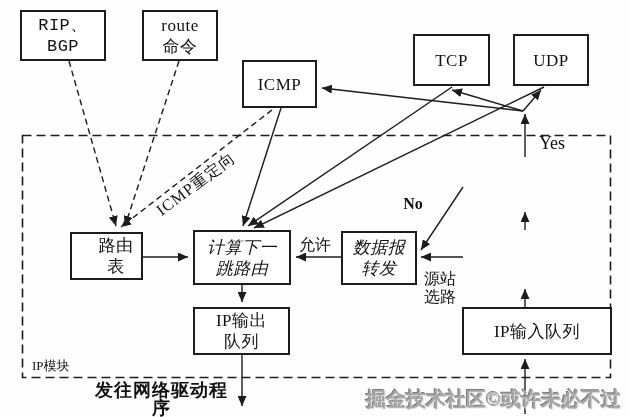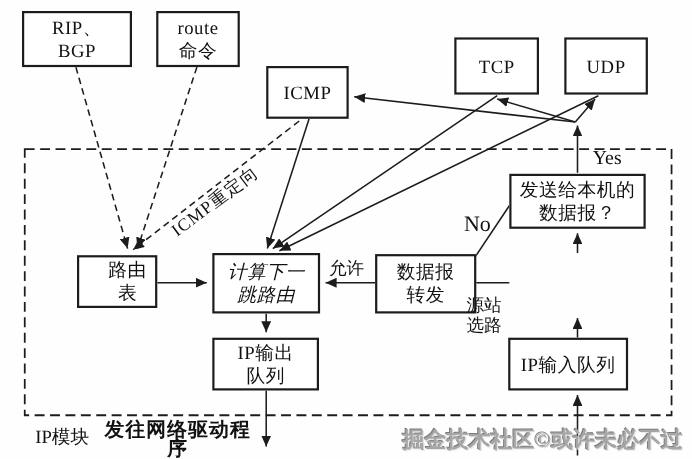--- a/index.html
+++ b/index.html
@@ -37,21 +37,21 @@
     line-height: 18px;
     text-align: center;
     white-space: pre-line;
   }
   #lbl-icmp-redirect {
     transform: rotate(-37deg);
     transform-origin: center center;
     font-size: 16px;
     letter-spacing: 1px;
   }
-  #lbl-ip-module { font-size: 17px; margin-top: 32px; }
+  #lbl-ip-module { font-size: 13px; }
   #lbl-to-driver { font-size: 18px; letter-spacing: 1px; font-weight: bold; }
   #watermark {
     position: absolute;
     left: 366px; top: 386px;
     width: 263px;
     font-size: 20px;
     font-weight: bold;
     letter-spacing: 0px;
     color: #a6a6a6;
     text-shadow: 1px 1px 0 #e8e8e8, -1px -1px 0 #7d7d7d;
@@ -97,43 +97,41 @@
 
     <line x1="463" y1="187" x2="421" y2="250" stroke="#1c1c1c" stroke-width="1.4" marker-end="url(#ah)"></line>
 
     <line x1="525" y1="230" x2="525" y2="212" stroke="#1c1c1c" stroke-width="1.4" marker-end="url(#ah)"></line>
 
     <line x1="525" y1="307" x2="525" y2="289" stroke="#1c1c1c" stroke-width="1.4" marker-end="url(#ah)"></line>
 
     <line x1="525" y1="414" x2="525" y2="359" stroke="#1c1c1c" stroke-width="1.4" marker-end="url(#ah)"></line>
   </svg>
 
-  <div class="node" style="left:20px; top:10px; width:100px; height:51px;">RIP、
+  <div class="node" style="left:20px; top:10px; width:86px; height:51px;font-family:Liberation Mono, monospace;">RIP、
 BGP</div>
   <div class="node" style="left:142px; top:10px; width:76px; height:51px;">route
 命令</div>
   <div class="node" style="left:242px; top:60px; width:75px; height:48px;">ICMP</div>
   <div class="node" style="left:413px; top:34px; width:77px; height:52px;">TCP</div>
   <div class="node" style="left:513px; top:34px; width:76px; height:52px;">UDP</div>
 
   <div class="node" style="left:70px; top:232px; width:73px; height:48px;padding-left:19px;">路由表</div>
   <div class="node" style="left:193px; top:230px; width:98px; height:55px;font-style:italic;">计算下一
 跳路由</div>
-  <div class="node" style="left:341px; top:231px; width:92px; height:54px;">数据报
+  <div class="node" style="left:341px; top:231px; width:76px; height:54px;font-style:italic;">数据报
 转发</div>
-  <div class="node" style="left:463px; top:158px; width:124px; height:50px;">发送给本机的
-数据报？</div>
   <div class="node" style="left:193px; top:307px; width:97px; height:48px;">IP输出
 队列</div>
-  <div class="node" style="left:462px; top:307px; width:109px; height:48px;">IP输入队列</div>
+  <div class="node" style="left:462px; top:307px; width:150px; height:48px;">IP输入队列</div>
 
   <div class="edge-label" id="lbl-icmp-redirect" style="left:142px; top:175px; width:108px;">ICMP重定向</div>
   <div class="edge-label" style="left:296px; top:236px; width:38px;">允许</div>
   <div class="edge-label" style="left:532px; top:134px; width:40px; font-size:18px;">Yes</div>
-  <div class="edge-label" style="left:417px; top:195px; width:34px; font-size:20px;">No</div>
+  <div class="edge-label" style="left:396px; top:195px; width:34px; font-size:16px;font-weight:bold;">No</div>
   <div class="edge-label" style="left:419px; top:270px; width:42px;">源站
 选路</div>
   <div class="edge-label" id="lbl-ip-module" style="left:32px; top:357px; width:60px; text-align:left;">IP模块</div>
   <div class="edge-label" id="lbl-to-driver" style="left:89px; top:381px; width:145px;">发往网络驱动程序</div>
 
   <div id="watermark">掘金技术社区©或许未必不过</div>
 
 </div>
 
 </body></html>

